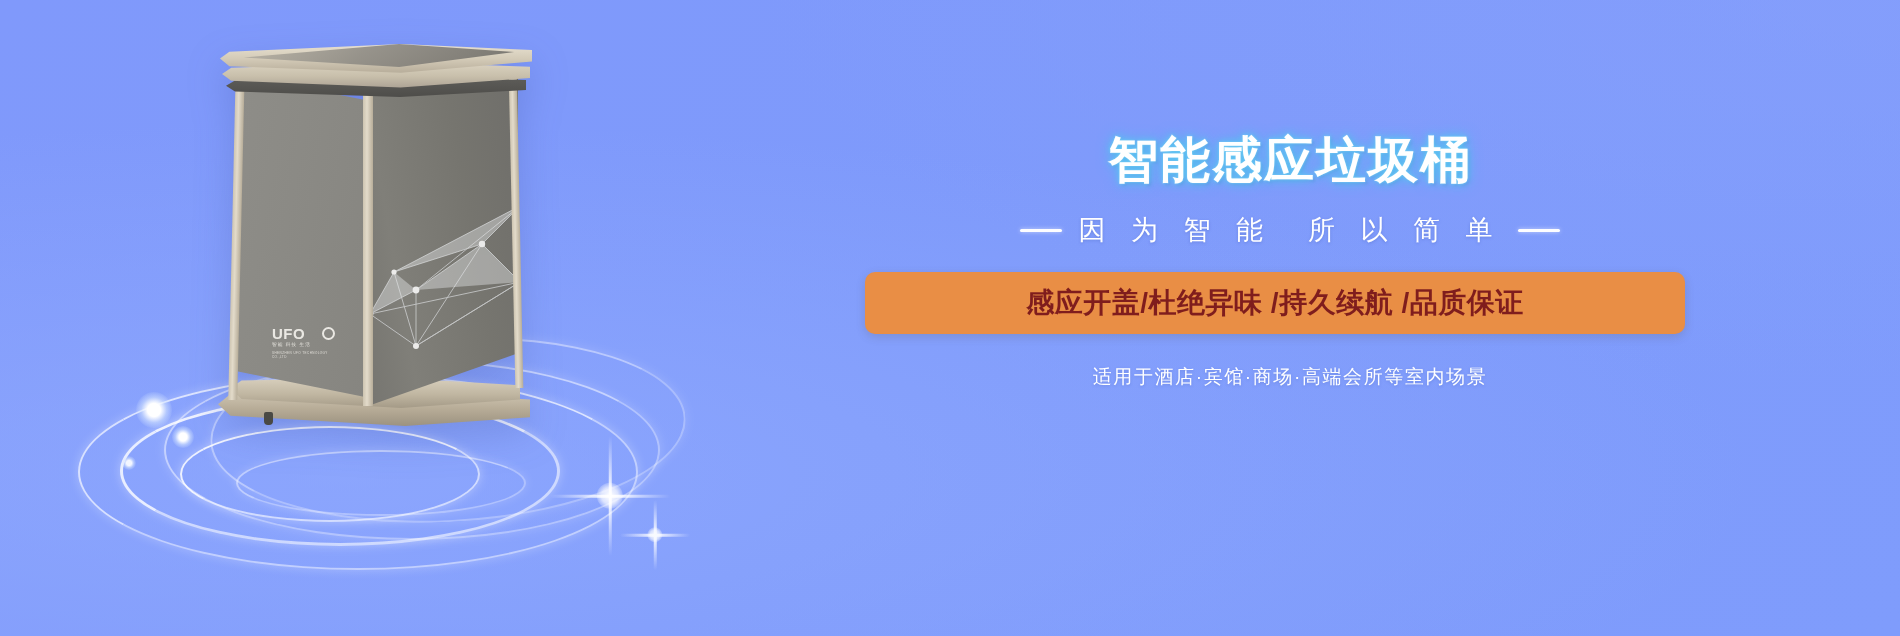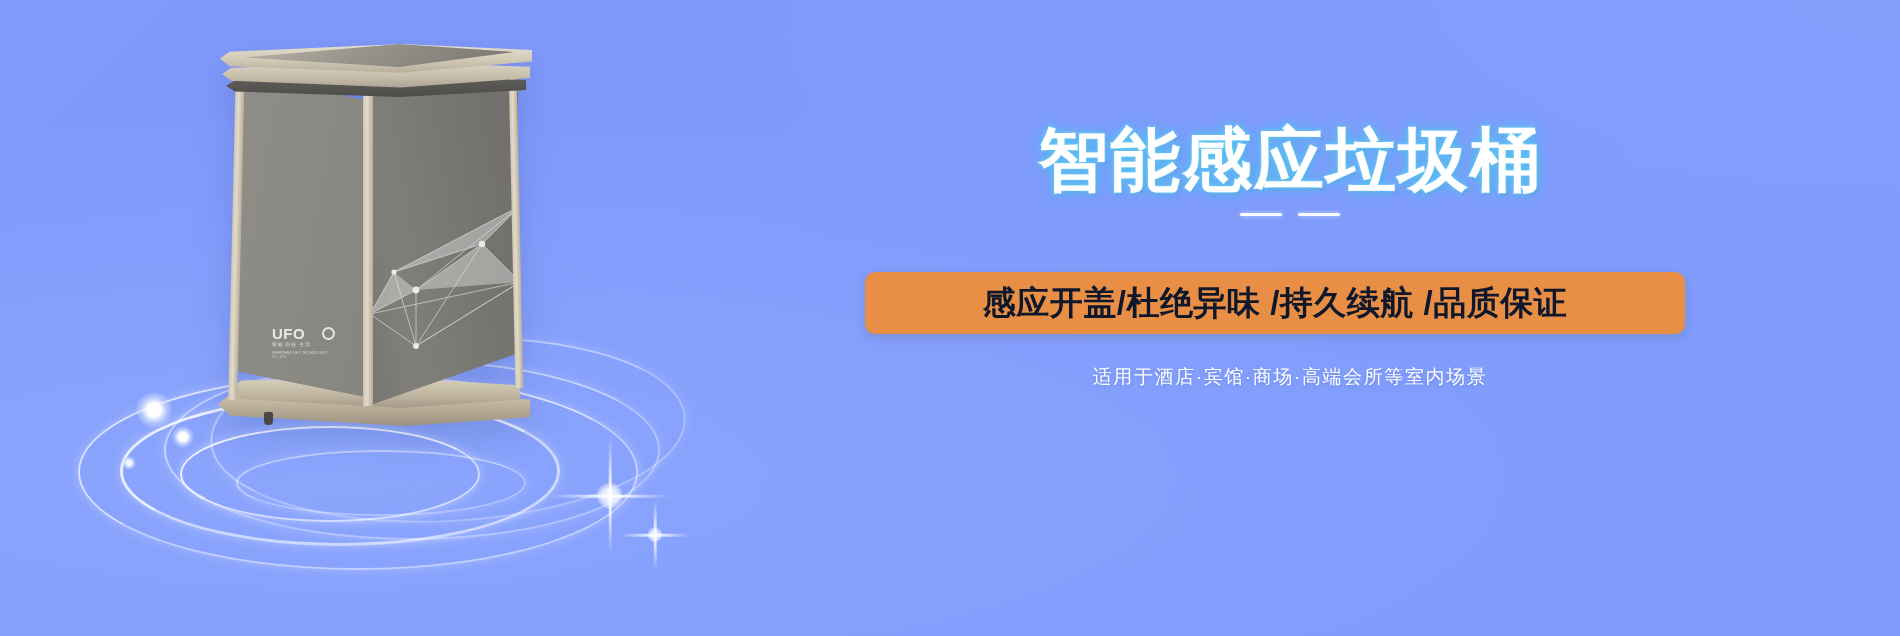--- a/index.html
+++ b/index.html
@@ -166,21 +166,21 @@
     margin-top:3px;
   }
 
   
   .copy{
     position:absolute; left:880px; top:0; width:960px; height:636px;
   }
   .title{
     position:absolute; left:0; top:120px; width:820px;
     text-align:center;
-    font-size:70px; line-height:80px; font-weight:700;
+    font-size:50px; line-height:80px; font-weight:700;
     letter-spacing:2px;
     color:#ffffff;
     text-shadow:
       0 0 2px #7fd2f5,
       0 0 6px #61c6f2,
       0 0 14px #49bdf0,
       2px 2px 3px rgba(70,100,190,.35);
     white-space:nowrap;
   }
   .subline{
@@ -197,21 +197,21 @@
   }
   .badge{
     position:absolute; left:-15px; top:272px;
     width:820px; height:62px;
     background:#e98e45;
     border-radius:10px;
     display:flex; align-items:center; justify-content:center;
     box-shadow:0 3px 10px rgba(90,70,40,.18);
   }
   .badge .btxt{
-    color:#0f172a; font-size:33px; line-height:40px; font-weight:700;
+    color:#7f1d1d; font-size:28px; line-height:40px; font-weight:700;
     letter-spacing:.5px; white-space:nowrap;
   }
   .scene{
     position:absolute; left:0; top:360px; width:820px;
     text-align:center;
     color:#ffffff; font-size:19px; line-height:34px; letter-spacing:1.6px;
     white-space:nowrap;
     text-shadow:0 1px 3px rgba(60,85,175,.3);
   }
 </style>
@@ -302,20 +302,21 @@
 
     </div>
   </div>
 
   <div class="copy">
 
     <div class="title">智能感应垃圾桶</div>
 
     <div class="subline">
       <span class="rule"></span>
+      <span class="stxt">因 为 智 能　所 以 简 单</span>
       <span class="rule"></span>
     </div>
 
     <div class="badge">
       <span class="btxt">感应开盖/杜绝异味 /持久续航 /品质保证</span>
     </div>
 
     <div class="scene">适用于酒店·宾馆·商场·高端会所等室内场景</div>
 
   </div>

